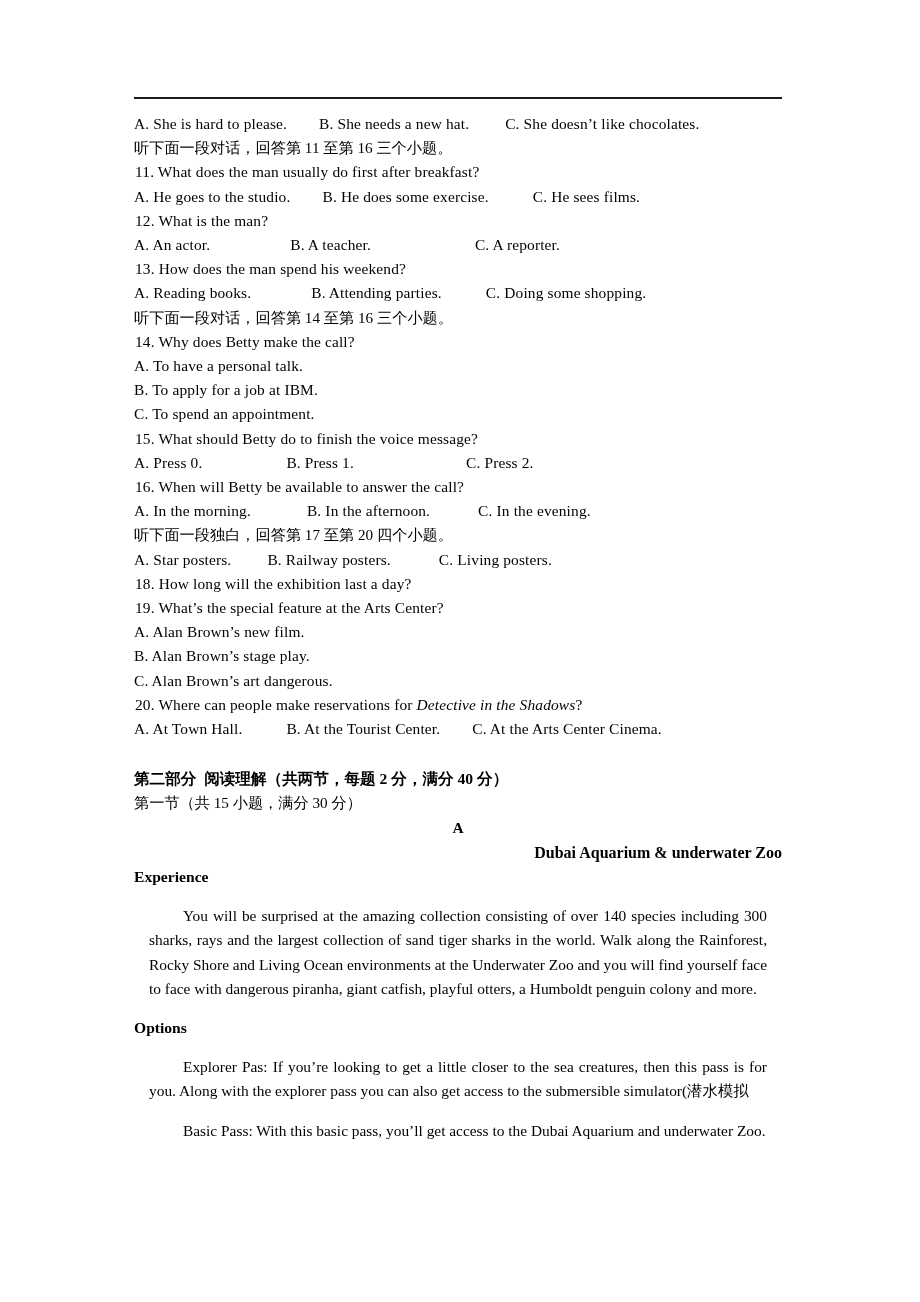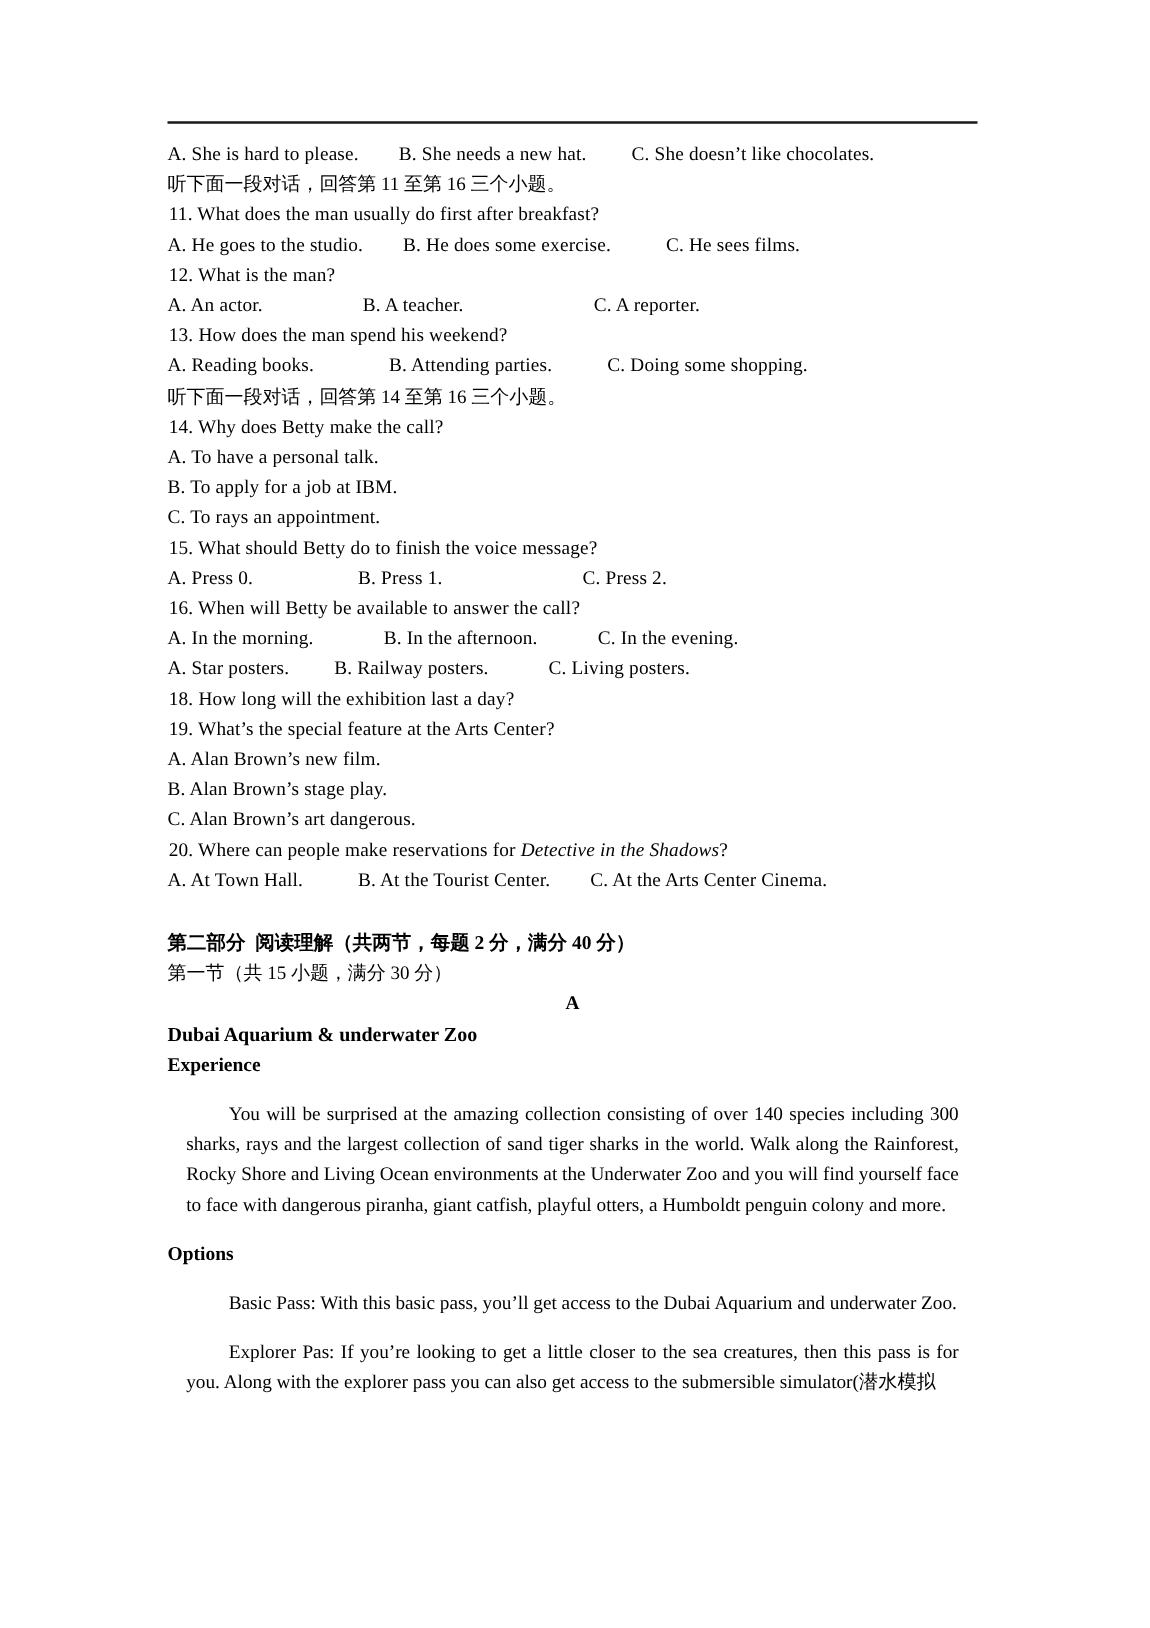--- a/index.html
+++ b/index.html
@@ -61,21 +61,21 @@
   .spacer-block {
     height: 26px;
   }
   .center {
     text-align: center;
     font-weight: bold;
     font-size: 15.4px;
     line-height: 24.2px;
   }
   .center-title {
-    text-align: left;
+    text-align: right;
     font-weight: bold;
     font-size: 16px;
     line-height: 25px;
   }
   .subhead {
     font-weight: bold;
     font-size: 15.6px;
     line-height: 24.2px;
   }
   .para {
@@ -110,28 +110,29 @@
     <div class="ln">A. An actor.                    B. A teacher.                          C. A reporter.</div>
 
     <div class="ln ln-q">13. How does the man spend his weekend?</div>
     <div class="ln">A. Reading books.               B. Attending parties.           C. Doing some shopping.</div>
 
     <div class="cn">听下面一段对话，回答第 14 至第 16 三个小题。</div>
 
     <div class="ln ln-q">14. Why does Betty make the call?</div>
     <div class="ln">A. To have a personal talk.</div>
     <div class="ln">B. To apply for a job at IBM.</div>
-    <div class="ln">C. To rays an appointment.</div>
+    <div class="ln">C. To spend an appointment.</div>
 
     <div class="ln ln-q">15. What should Betty do to finish the voice message?</div>
     <div class="ln">A. Press 0.                     B. Press 1.                            C. Press 2.</div>
 
     <div class="ln ln-q">16. When will Betty be available to answer the call?</div>
     <div class="ln">A. In the morning.              B. In the afternoon.            C. In the evening.</div>
 
+    <div class="cn">听下面一段独白，回答第 17 至第 20 四个小题。</div>
 
     <div class="ln">A. Star posters.         B. Railway posters.            C. Living posters.</div>
 
     <div class="ln ln-q">18. How long will the exhibition last a day?</div>
 
     <div class="ln ln-q">19. What’s the special feature at the Arts Center?</div>
     <div class="ln">A. Alan Brown’s new film.</div>
     <div class="ln">B. Alan Brown’s stage play.</div>
     <div class="ln">C. Alan Brown’s art dangerous.</div>
 
@@ -143,17 +144,17 @@
     <div class="cn-bold">第二部分  阅读理解（共两节，每题 2 分，满分 40 分）</div>
     <div class="cn">第一节（共 15 小题，满分 30 分）</div>
 
     <div class="center">A</div>
     <div class="center-title">Dubai Aquarium &amp; underwater Zoo</div>
 
     <div class="subhead">Experience</div>
     <p class="para">You will be surprised at the amazing collection consisting of over 140 species including 300 sharks, rays and the largest collection of sand tiger sharks in the world. Walk along the Rainforest, Rocky Shore and Living Ocean environments at the Underwater Zoo and you will find yourself face to face with dangerous piranha, giant catfish, playful otters, a Humboldt penguin colony and more.</p>
 
     <div class="subhead">Options</div>
+    <p class="para">Explorer Pas: If you’re looking to get a little closer to the sea creatures, then this pass is for you. Along with the explorer pass you can also get access to the submersible simulator(潜水模拟</p>
     <p class="para">Basic Pass: With this basic pass, you’ll get access to the Dubai Aquarium and underwater Zoo.</p>
-    <p class="para">Explorer Pas: If you’re looking to get a little closer to the sea creatures, then this pass is for you. Along with the explorer pass you can also get access to the submersible simulator(潜水模拟</p>
 
   </div>
 </div>
 
 </body></html>

